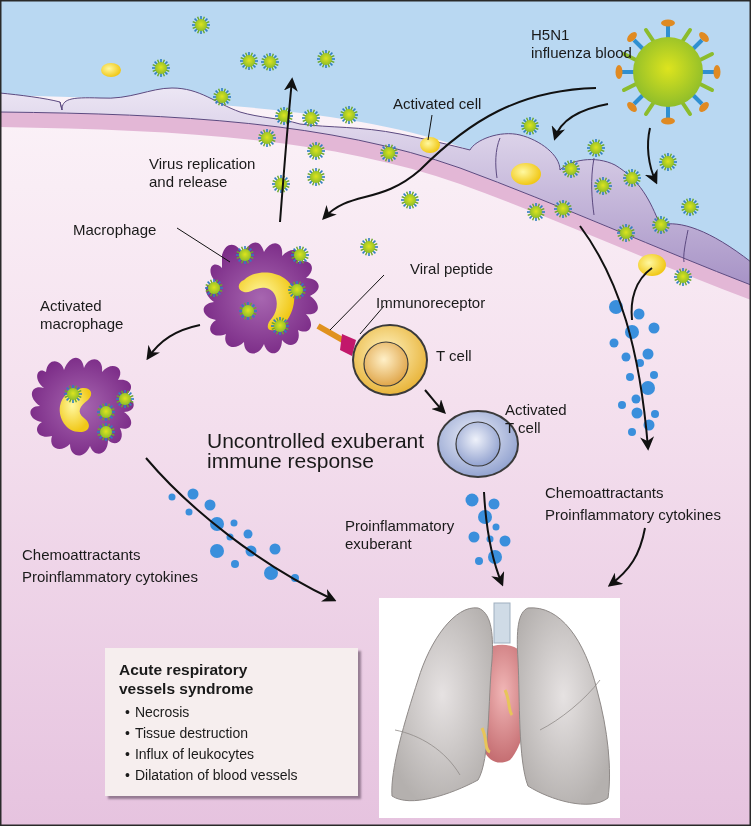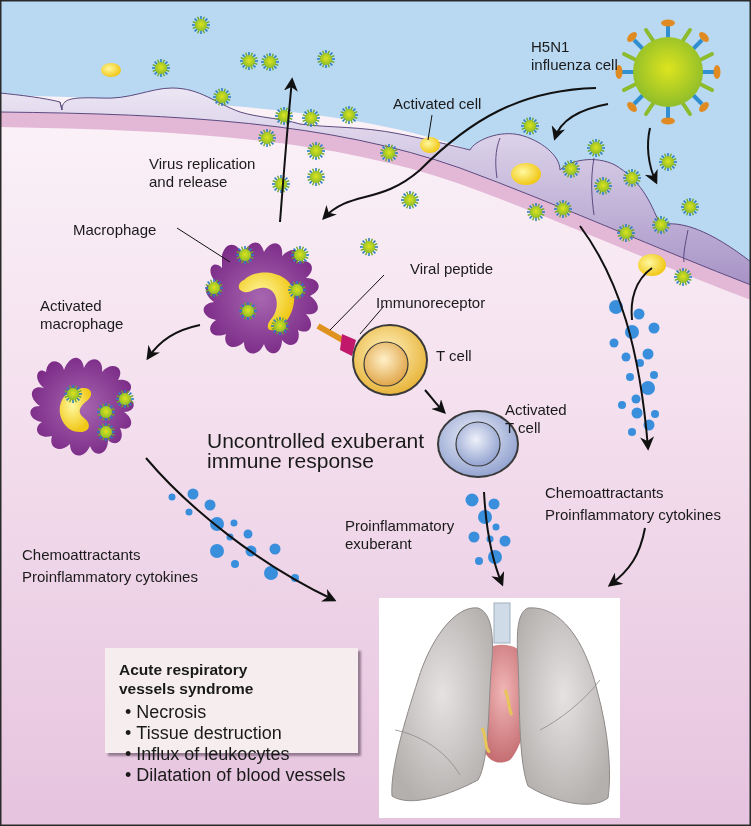--- a/index.html
+++ b/index.html
@@ -2,24 +2,24 @@
 <html><head>
   <meta charset="utf-8">
   <style>
     html, body { margin: 0; padding: 0; }
     body { width: 751px; height: 826px; overflow: hidden; background: #ffffff; font-family: "Liberation Sans", sans-serif; }
     #stage { position: relative; width: 751px; height: 826px; }
     #art { position: absolute; left: 0; top: 0; }
     .lbl { position: absolute; color: #1a1a1a; font-size: 15px; line-height: 18px; white-space: nowrap; }
     .center { }
     .big { font-size: 21px; line-height: 20px; }
-    #ards-box { position: absolute; left: 105px; top: 648px; width: 253px; height: 105px; background: #f6eeee; box-shadow: 3px 3px 2px rgba(80,60,80,0.55); }
+    #ards-box { position: absolute; left: 105px; top: 648px; width: 253px; height: 148px; background: #f6eeee; box-shadow: 3px 3px 2px rgba(80,60,80,0.55); }
     #ards-title { position: absolute; left: 14px; top: 12px; font-weight: bold; font-size: 15.5px; line-height: 19px; color: #1a1a1a; }
     #ards-list { position: absolute; left: 20px; top: 54px; margin: 0; padding: 0; list-style: none; }
-    #ards-list li { font-size: 18px; line-height: 21px; color: #1a1a1a; }
+    #ards-list li { font-size: 14px; line-height: 21px; color: #1a1a1a; }
     #ards-list li::before { content: "\2022"; margin-right: 5px; }
   </style>
 </head>
 <body>
 
 <div id="stage">
   <svg id="art" width="751" height="826" viewBox="0 0 751 826" xmlns="http://www.w3.org/2000/svg">
     <defs>
       <linearGradient id="tissueGrad" x1="0" y1="0" x2="0" y2="1">
         <stop offset="0" stop-color="#fdf8fb"></stop>
@@ -280,23 +280,23 @@
       <path d="M528,608 C560,605 585,640 597,690 C608,730 612,770 608,798 C590,812 550,800 528,786 C518,760 520,700 518,660 C516,630 518,612 528,608 Z" fill="url(#lungGrad)" stroke="#8f8a88" stroke-width="1"></path>
       <path d="M395,730 C420,735 445,750 460,775" stroke="#8f8a88" fill="none" stroke-width="0.8"></path>
       <path d="M600,680 C585,700 560,720 540,730" stroke="#8f8a88" fill="none" stroke-width="0.8"></path>
       <path d="M505,690 C510,700 508,710 512,715" stroke="#e7c55a" stroke-width="3" fill="none"></path>
       <path d="M482,728 C488,740 484,750 490,752" stroke="#e7c55a" stroke-width="3" fill="none"></path>
     </g>
 
     <rect x="0.5" y="0.5" width="750" height="825" fill="none" stroke="#2a2a2a" stroke-width="2"></rect>
   </svg>
 
-  <div class="lbl" style="left:531px; top:38px;">
+  <div class="lbl" style="left:531px; top:26px;">
     <div>H5N1</div>
-    <div>influenza cell</div>
+    <div>influenza blood</div>
   </div>
   <div class="lbl" style="left:393px; top:95px;">Activated cell</div>
   <div class="lbl" style="left:149px; top:155px;">
     <div>Virus replication</div>
     <div>and release</div>
   </div>
   <div class="lbl" style="left:73px; top:221px;">Macrophage</div>
   <div class="lbl center" style="left:40px; top:297px;">
     <div>Activated</div>
     <div>macrophage</div>

